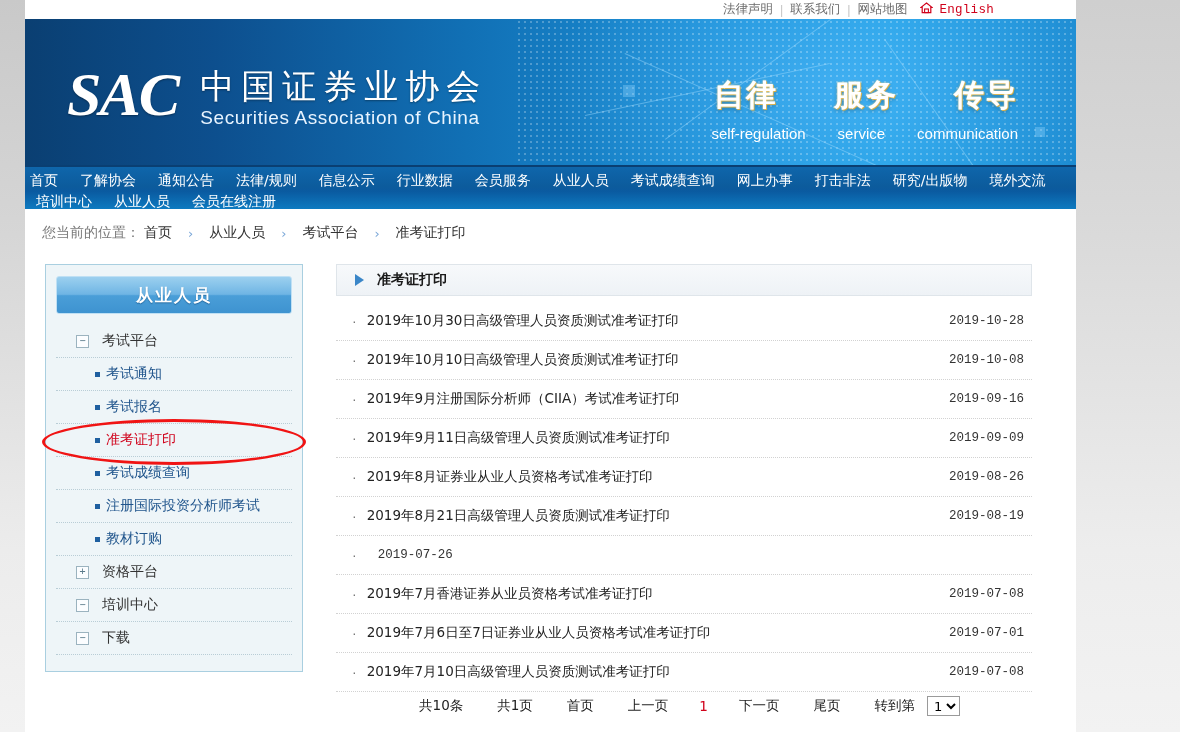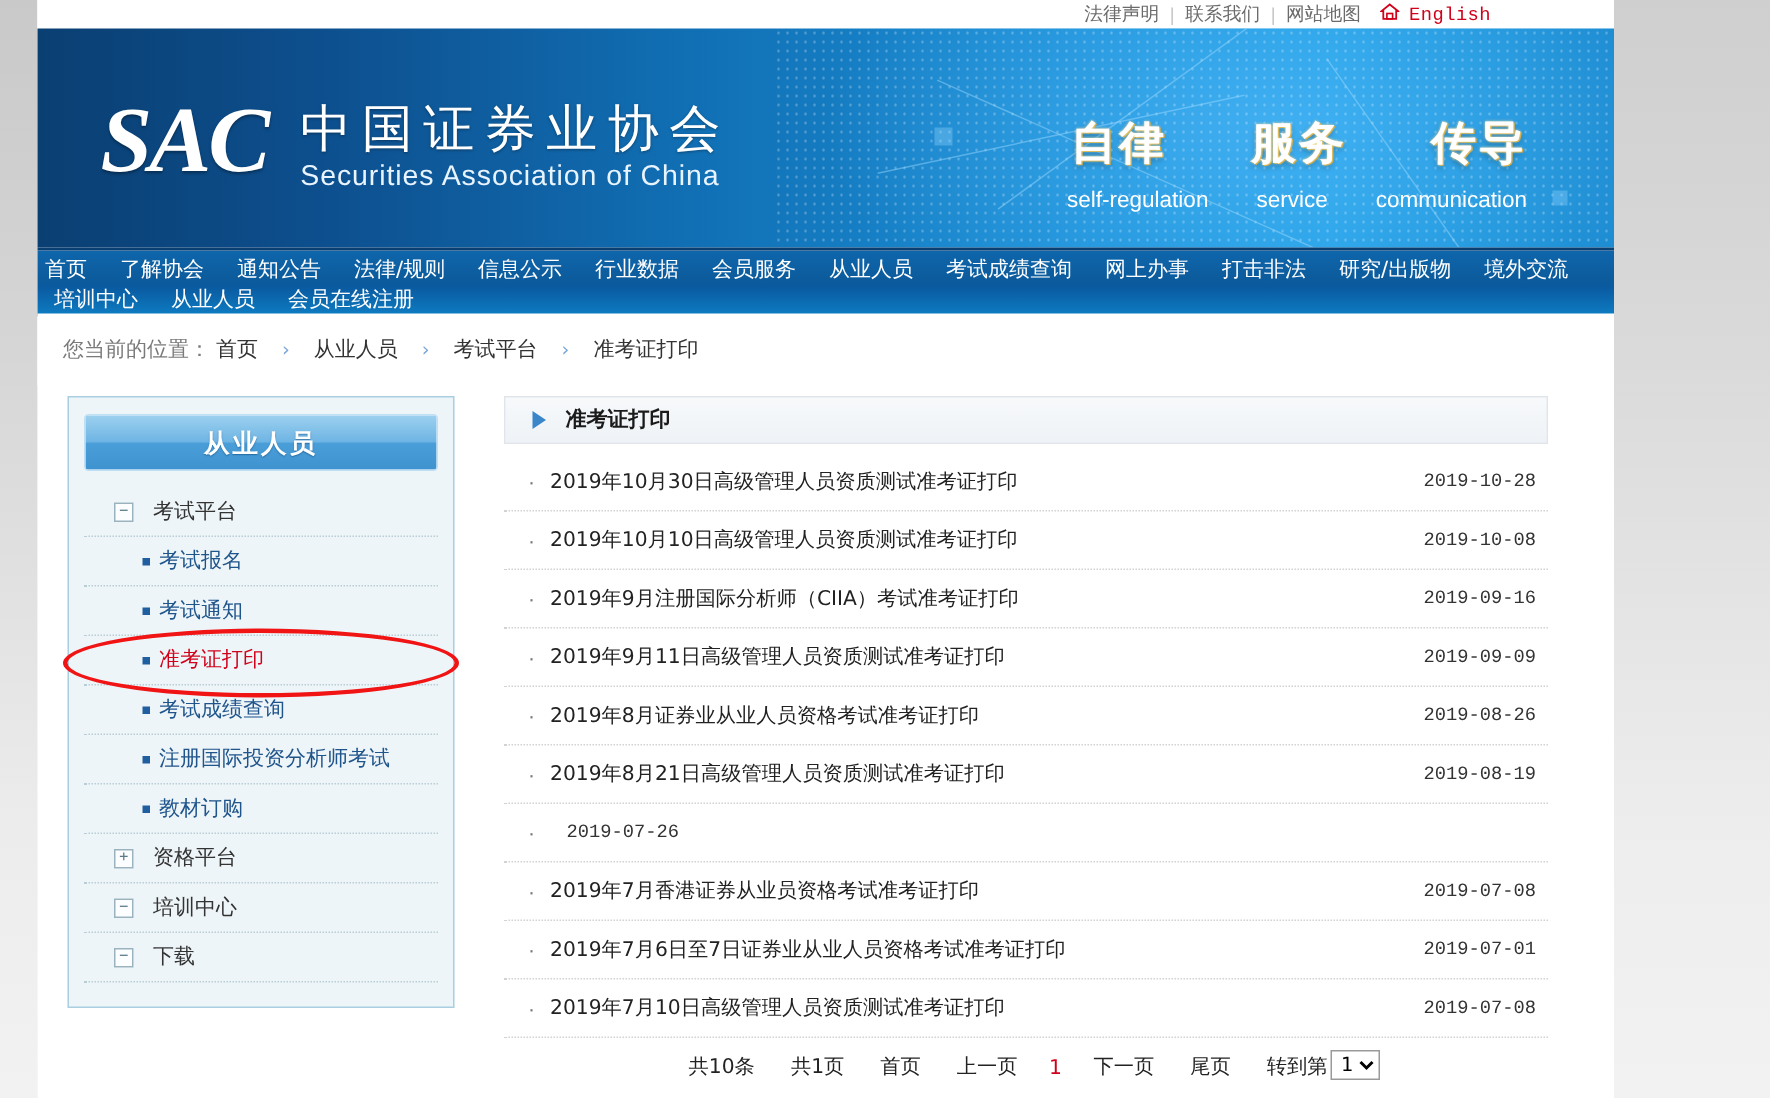--- a/index.html
+++ b/index.html
@@ -114,21 +114,21 @@
   .news{margin-top:6px;}
   .news-row{height:38px;display:flex;align-items:center;border-bottom:1px dotted #d2d2d2;
     padding:0 2px 0 16px;cursor:pointer;}
   .news-row .dot{color:#777;margin-right:10px;font-size:14px;line-height:14px;}
   .news-row .txt{flex:1;font-family:"DejaVu Sans","Liberation Sans",sans-serif;font-size:13.5px;color:#222;white-space:nowrap;}
   .news-row .date{font-family:"Liberation Mono","DejaVu Sans Mono",monospace;font-size:12.5px;color:#333;
     width:86px;text-align:right;padding-right:6px;}
 
   
   .pager{position:absolute;left:336px;top:692px;width:696px;height:28px;
-    display:flex;align-items:flex-end;justify-content:center;gap:2px;
+    display:flex;align-items:center;justify-content:center;gap:12px;
     font-family:"DejaVu Sans","Liberation Sans",sans-serif;font-size:13.5px;color:#222;}
   .pager .pg{padding:0 11px;cursor:pointer;white-space:nowrap;}
   .pager .pg.stat{cursor:default;}
   .pager .cur{color:#d0021b;padding:0 8px;}
   .pager .jump{padding-left:11px;padding-right:0;}
   .pager select{font-family:"DejaVu Sans","Liberation Sans",sans-serif;font-size:13px;
     border:1px solid #9a9a9a;background:#fff;height:20px;padding:0 0 0 2px;}
 </style>
 </head>
 <body>
@@ -206,25 +206,25 @@
     <div class="side-head">
       <span>从业人员</span>
     </div>
     <div class="side-list" id="side-list">
         <div class="side-item lvl1" style="position: relative;">
           <span class="tog">−</span>
           <span>考试平台</span>
         </div>
         <div class="side-item lvl2" style="position: relative;">
           <span class="sqbul"></span>
+          <span>考试通知</span>
+        </div>
+        <div class="side-item lvl2" style="position: relative;">
+          <span class="sqbul"></span>
           <span>考试报名</span>
-        </div>
-        <div class="side-item lvl2" style="position: relative;">
-          <span class="sqbul"></span>
-          <span>考试通知</span>
         </div>
         <div class="side-item lvl2 active" style="position: relative;">
           <span class="sqbul"></span>
           <span style="color: rgb(208, 2, 27);">准考证打印</span>
         </div>
         <div class="side-item lvl2" style="position: relative;">
           <span class="sqbul"></span>
           <span>考试成绩查询</span>
         </div>
         <div class="side-item lvl2" style="position: relative;">

